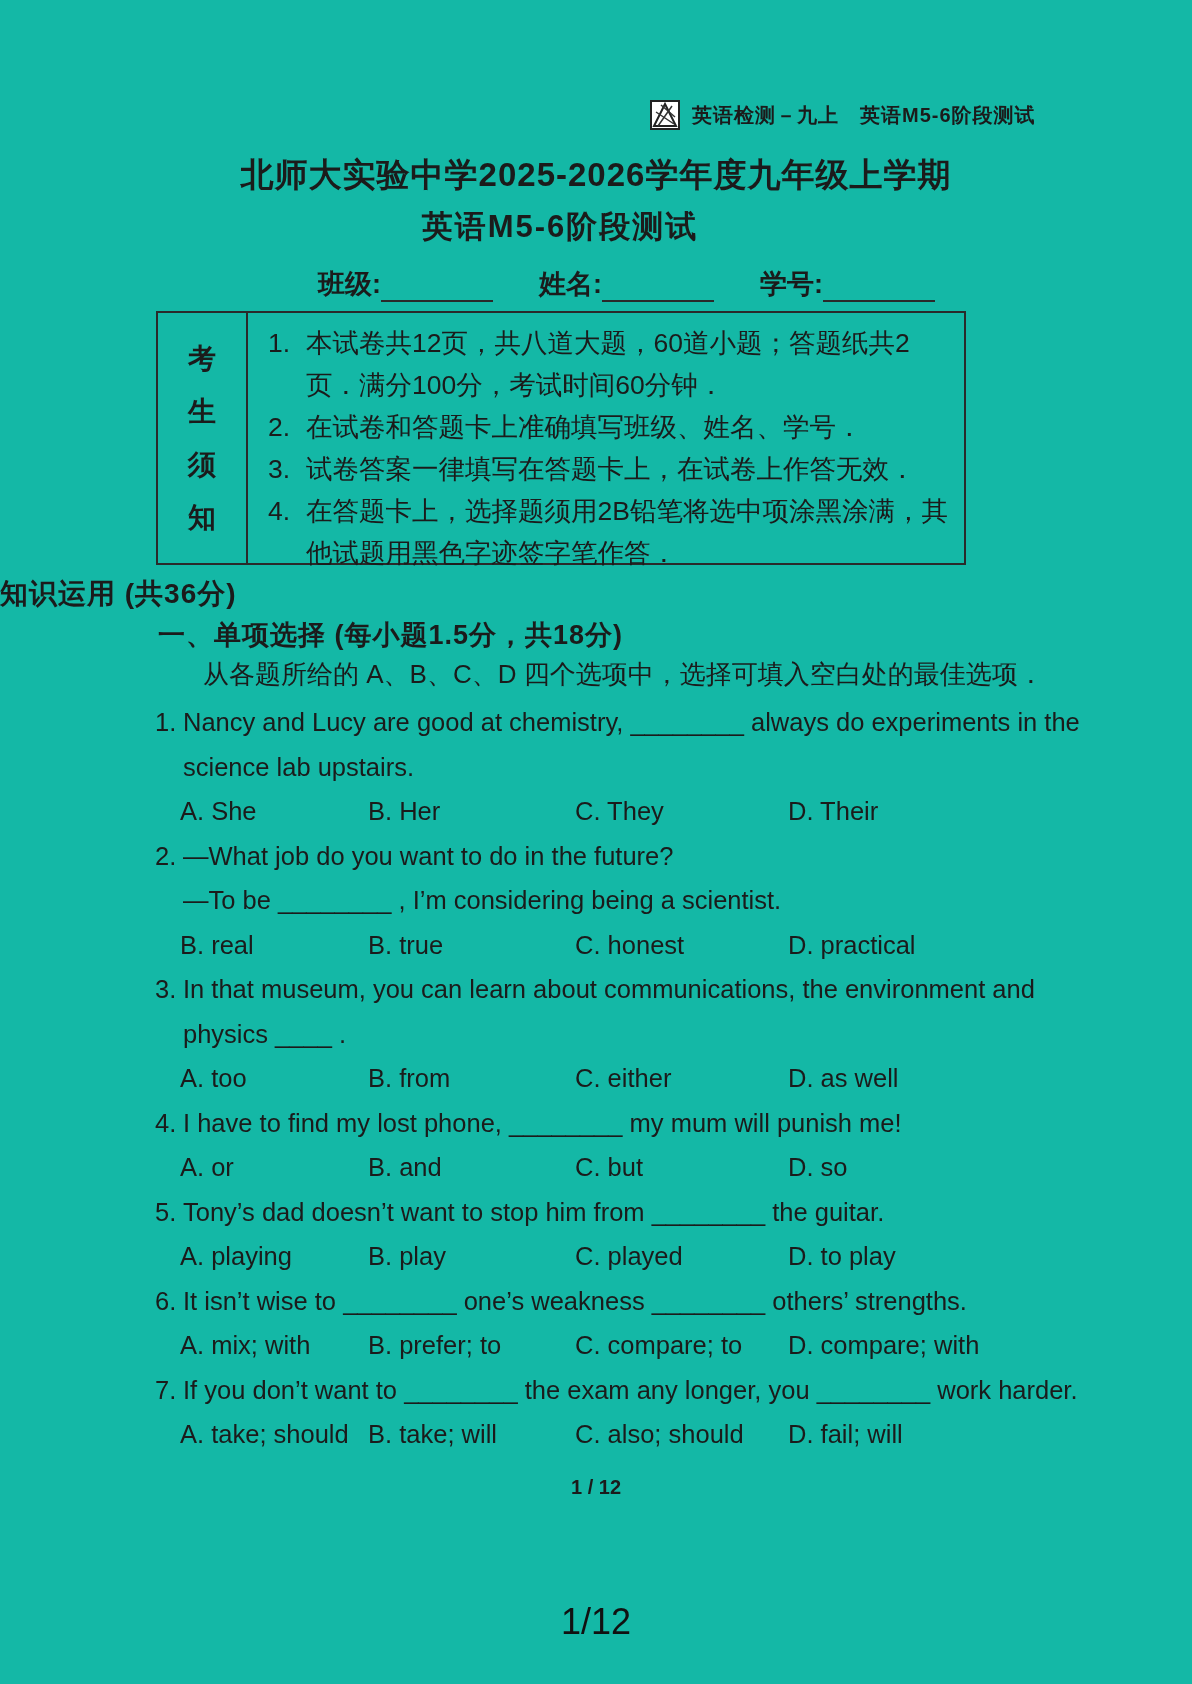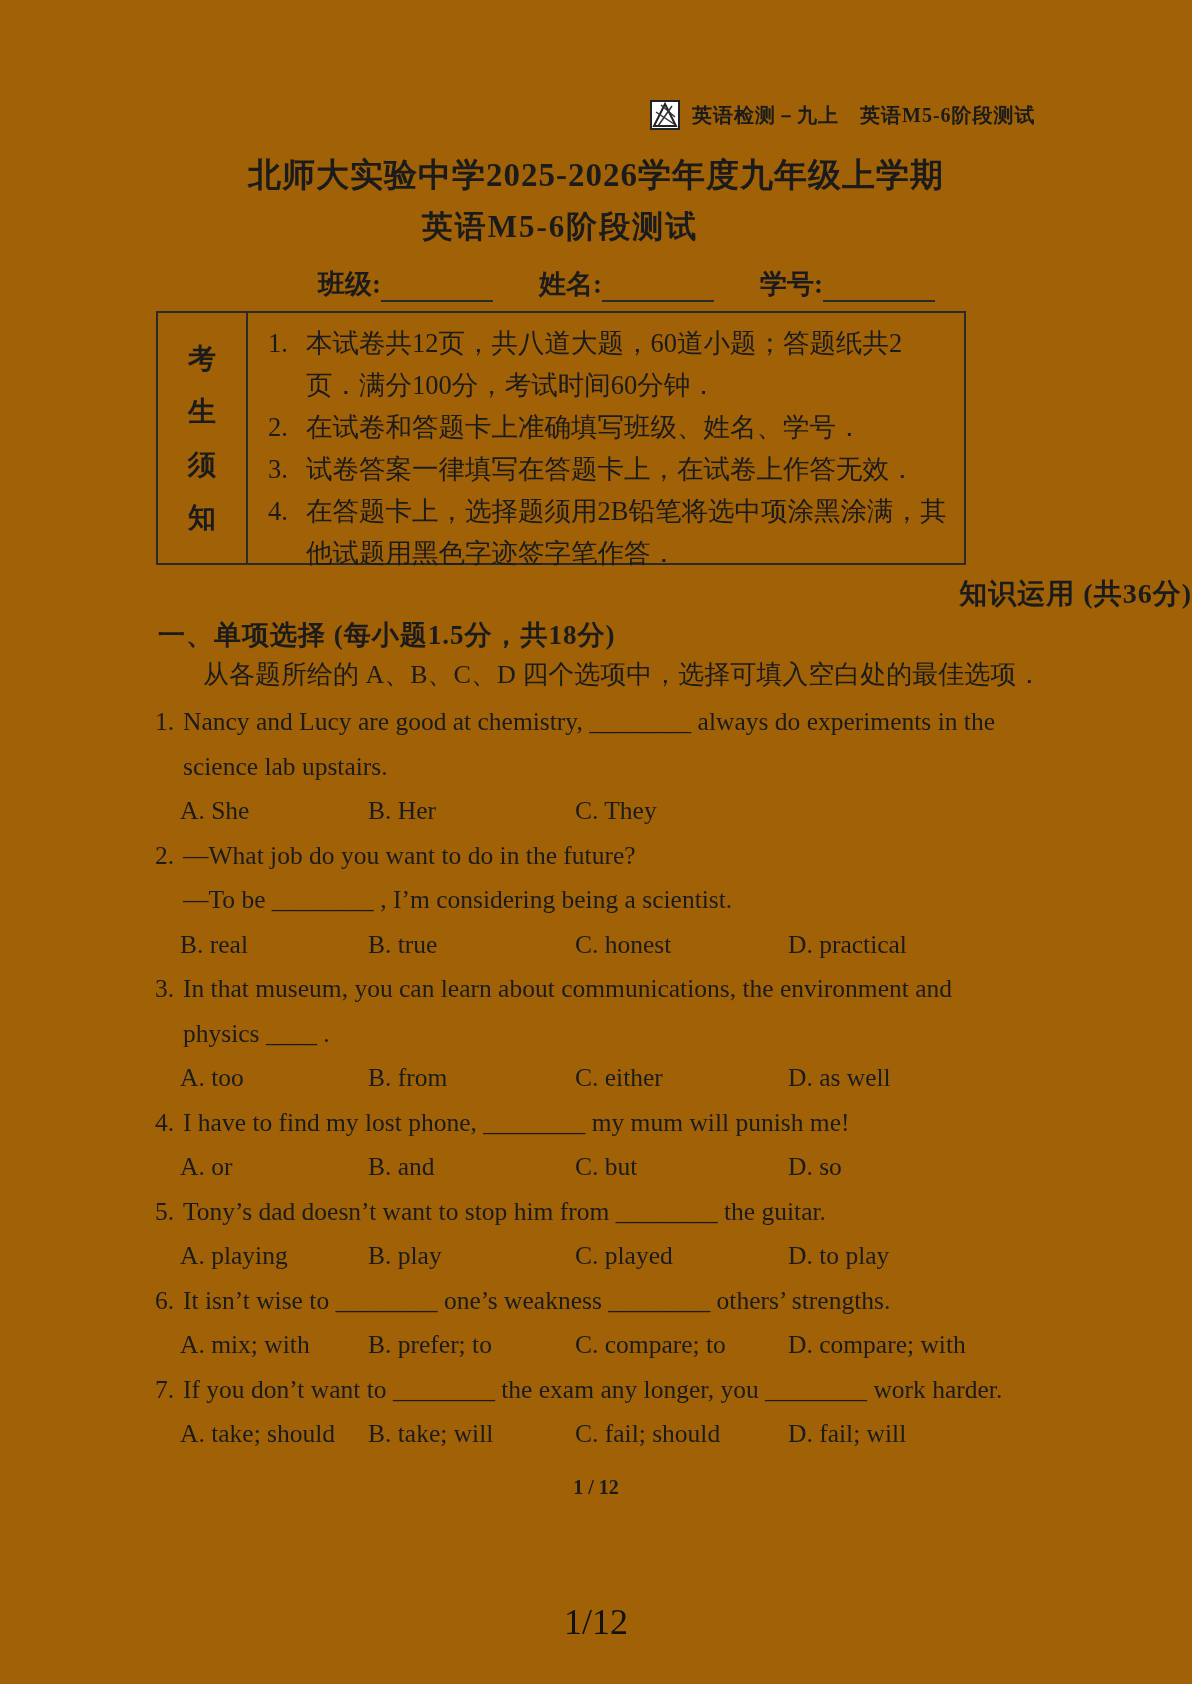--- a/index.html
+++ b/index.html
@@ -1,17 +1,17 @@
 <!DOCTYPE html>
 <html><head>
 <meta charset="utf-8">
 <style>
   html,body{margin:0;padding:0;background:#e9e9e9;}
-  .viewport{position:relative;width:1192px;height:1684px;background:#a16207;overflow:hidden;
-            font-family:Liberation Serif, serif;color:#1b1b1b;}
+  .viewport{position:relative;width:1192px;height:1684px;background:#14b8a6;overflow:hidden;
+            font-family:Liberation Sans, sans-serif;color:#1b1b1b;}
   .scan{position:absolute;inset:0;}
 
   
   .scan-header{position:absolute;top:100px;left:650px;display:flex;align-items:center;gap:12px;}
   .logo{width:30px;height:30px;border:2px solid #222;box-sizing:border-box;flex:0 0 auto;}
   .scan-header-text{font-size:20px;font-weight:600;letter-spacing:1px;white-space:nowrap;}
 
   
   .title1{position:absolute;top:153px;left:0;width:100%;box-sizing:border-box;
           text-align:center;font-size:33px;font-weight:700;letter-spacing:1px;}
@@ -29,22 +29,22 @@
               border:2px solid #2a2a2a;display:flex;}
   .notice-side{width:90px;box-sizing:border-box;border-right:2px solid #2a2a2a;display:flex;
                flex-direction:column;align-items:center;justify-content:center;gap:15px;
                font-size:28px;font-weight:600;}
   .notice-items{flex:1;padding:9px 10px 0 20px;box-sizing:border-box;}
   .n-item{display:flex;font-size:26.5px;line-height:42px;}
   .n-num{width:38px;flex:0 0 auto;}
   .n-text{flex:1;}
 
   
-  .section-heading{position:absolute;top:575px;left:0;width:100%;box-sizing:border-box;
-                   text-align:right;font-size:28px;font-weight:700;letter-spacing:1px;}
+  .section-heading{position:absolute;top:575px;left:0;width:100%;box-sizing:border-box;padding-right:100px;
+                   text-align:left;font-size:28px;font-weight:700;letter-spacing:1px;}
   .part-title{position:absolute;top:617px;left:158px;font-size:27px;font-weight:700;letter-spacing:1px;}
   .part-instruction{position:absolute;top:657px;left:203px;font-size:26px;}
 
   
   .questions{position:absolute;top:700px;left:155px;width:905px;font-size:25.5px;}
   .q-line{line-height:44.5px;white-space:nowrap;}
   .q-num{display:inline-block;min-width:28px;}
   .q-line.cont{padding-left:28px;}
   .q-options{display:flex;line-height:44.5px;padding-left:25px;white-space:nowrap;}
   .opt-a{width:188px;flex:0 0 auto;}
@@ -122,20 +122,21 @@
 
     <div class="questions">
 
       <div>
         <div class="q-line"><span class="q-num">1.</span><span>Nancy and Lucy are good at chemistry, ________ always do experiments in the</span></div>
         <div class="q-line cont">science lab upstairs.</div>
         <div class="q-options">
           <span class="opt-a">A.  She</span>
           <span class="opt-b">B. Her</span>
           <span class="opt-c">C. They</span>
+          <span class="opt-d">D. Their</span>
         </div>
       </div>
 
       <div>
         <div class="q-line"><span class="q-num">2.</span><span>—What job do you want to do in the future?</span></div>
         <div class="q-line cont">—To be ________ , I’m considering being a scientist.</div>
         <div class="q-options">
           <span class="opt-a">B.  real</span>
           <span class="opt-b">B. true</span>
           <span class="opt-c">C. honest</span>
@@ -182,21 +183,21 @@
           <span class="opt-c">C. compare; to</span>
           <span class="opt-d">D. compare; with</span>
         </div>
       </div>
 
       <div>
         <div class="q-line"><span class="q-num">7.</span><span>If you don’t want to ________ the exam any longer, you ________ work harder.</span></div>
         <div class="q-options">
           <span class="opt-a">A. take; should</span>
           <span class="opt-b">B. take; will</span>
-          <span class="opt-c">C. fail; should</span>
+          <span class="opt-c">C. also; should</span>
           <span class="opt-d">D. fail; will</span>
         </div>
       </div>
 
     </div>
 
     <div class="page-footer">1 / 12</div>
   </div>
 
   <div class="viewer-footer">1/12</div>

